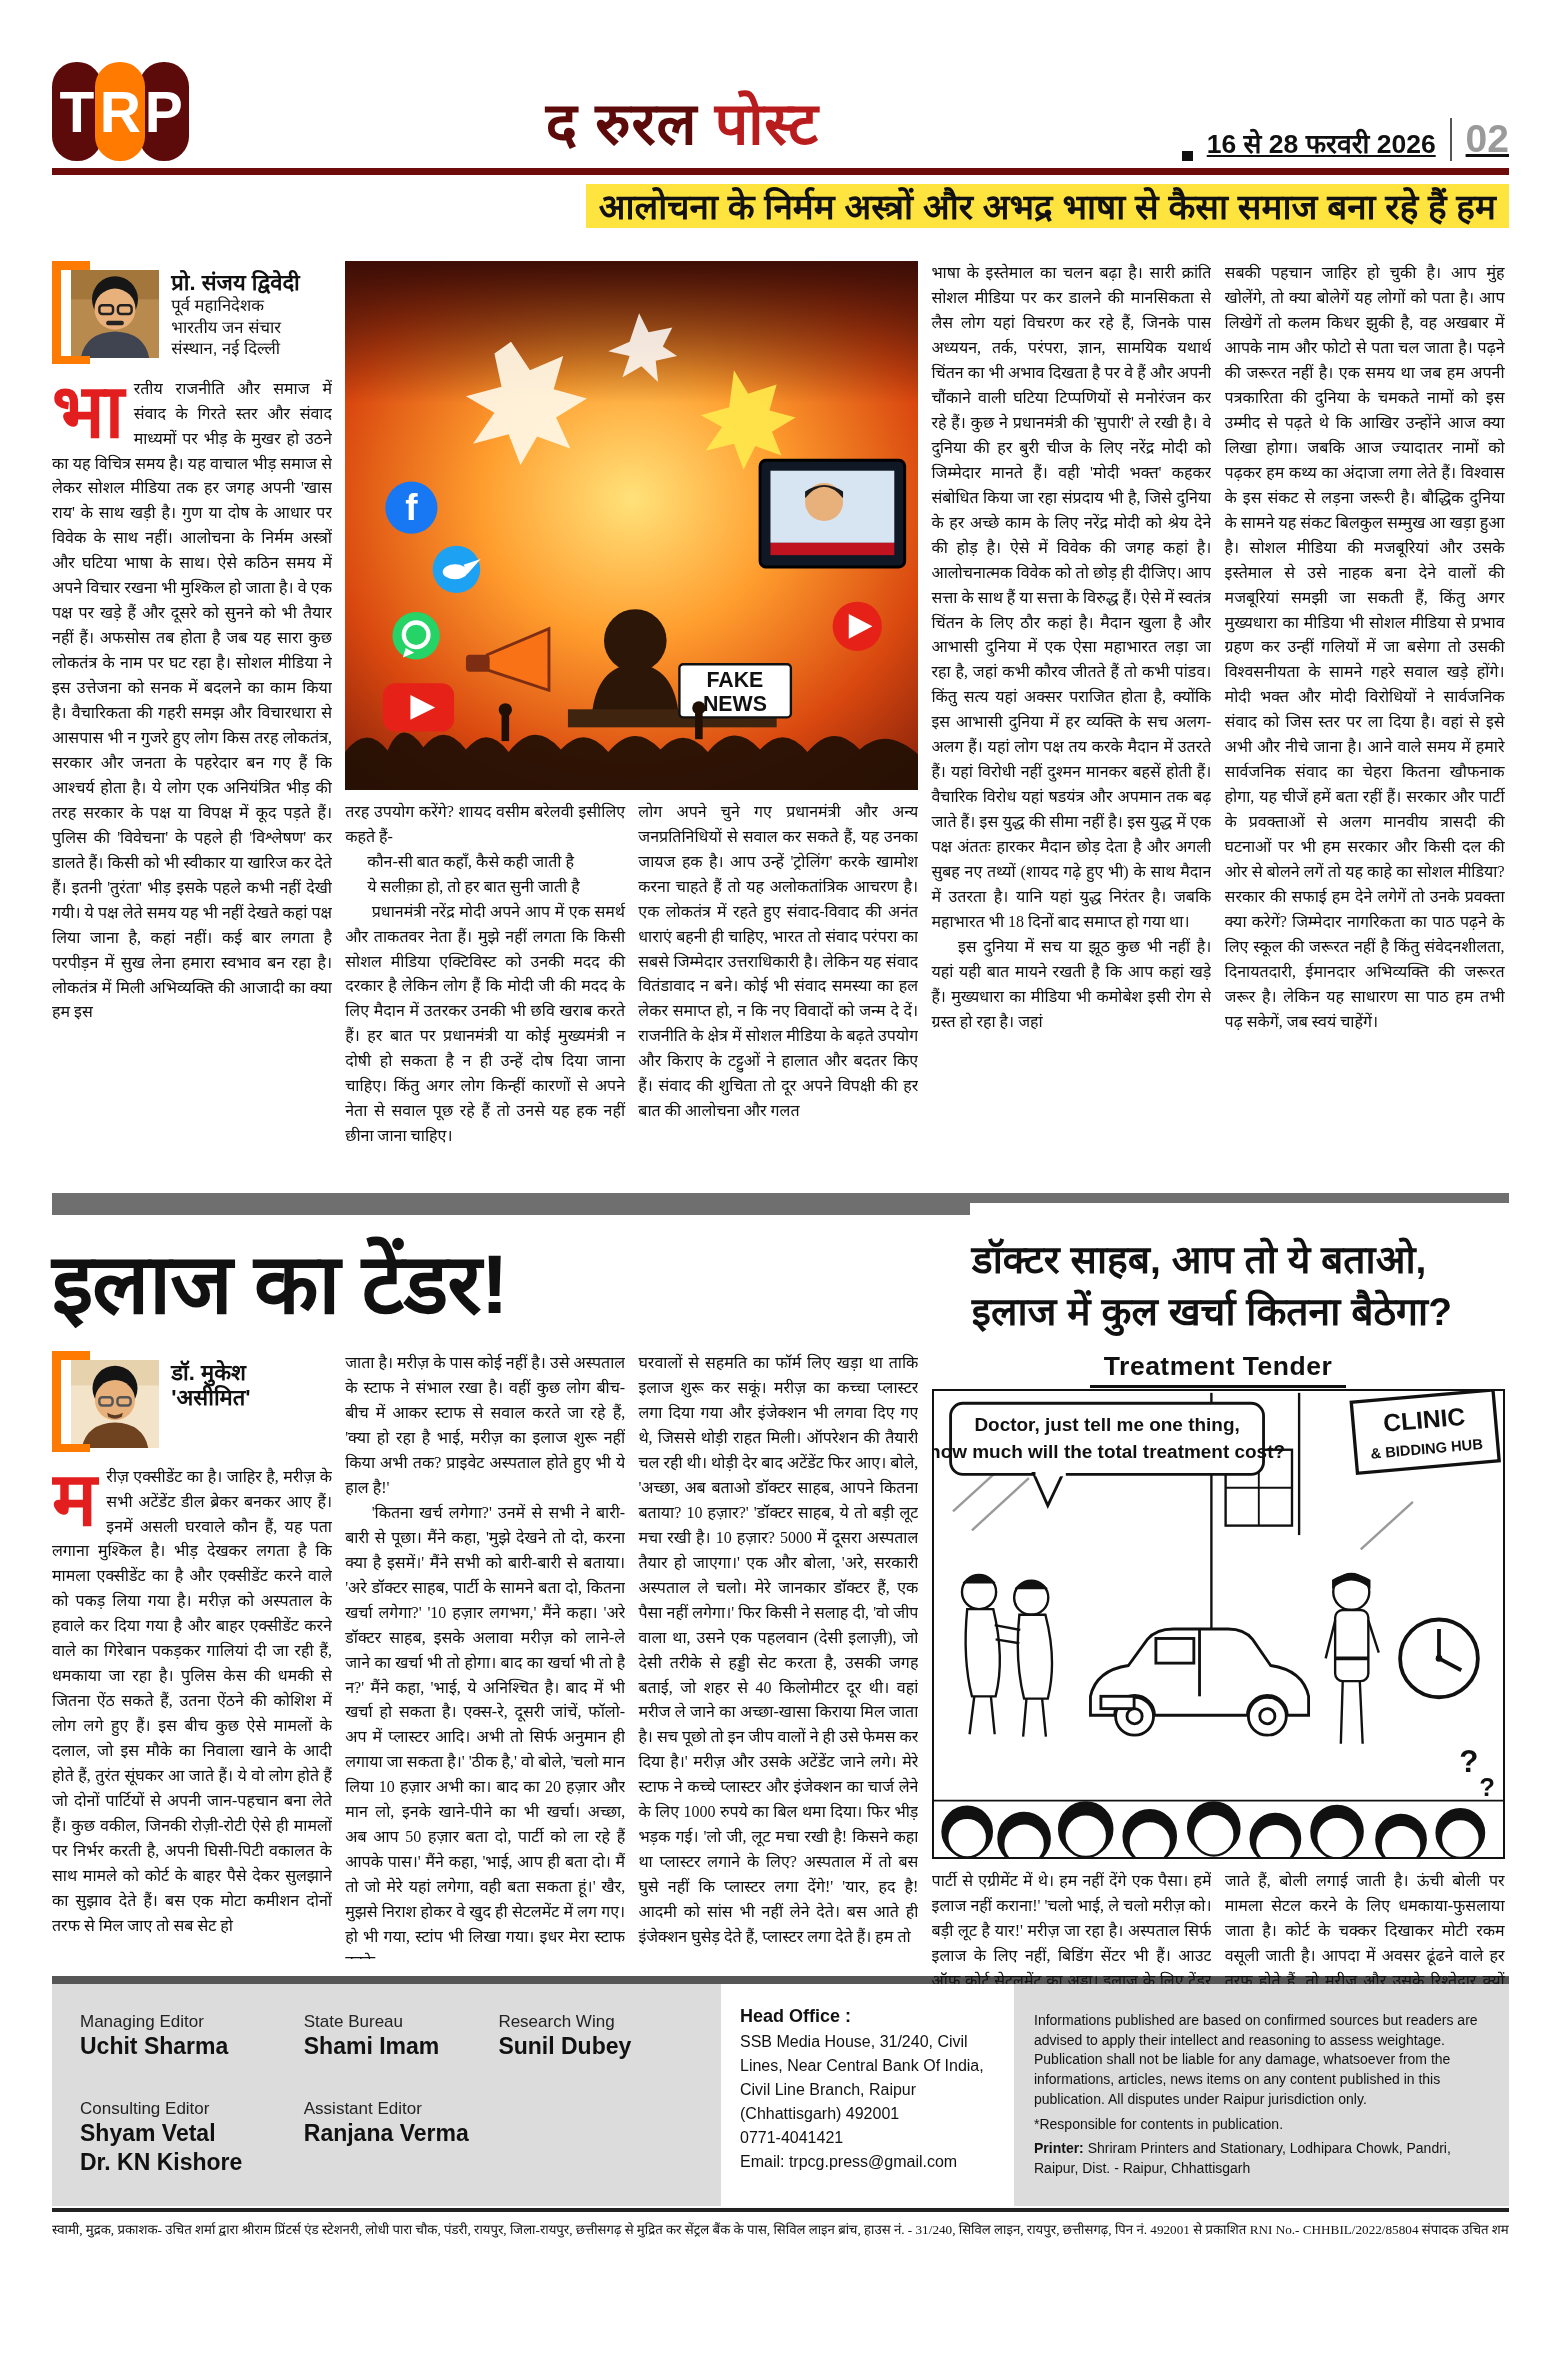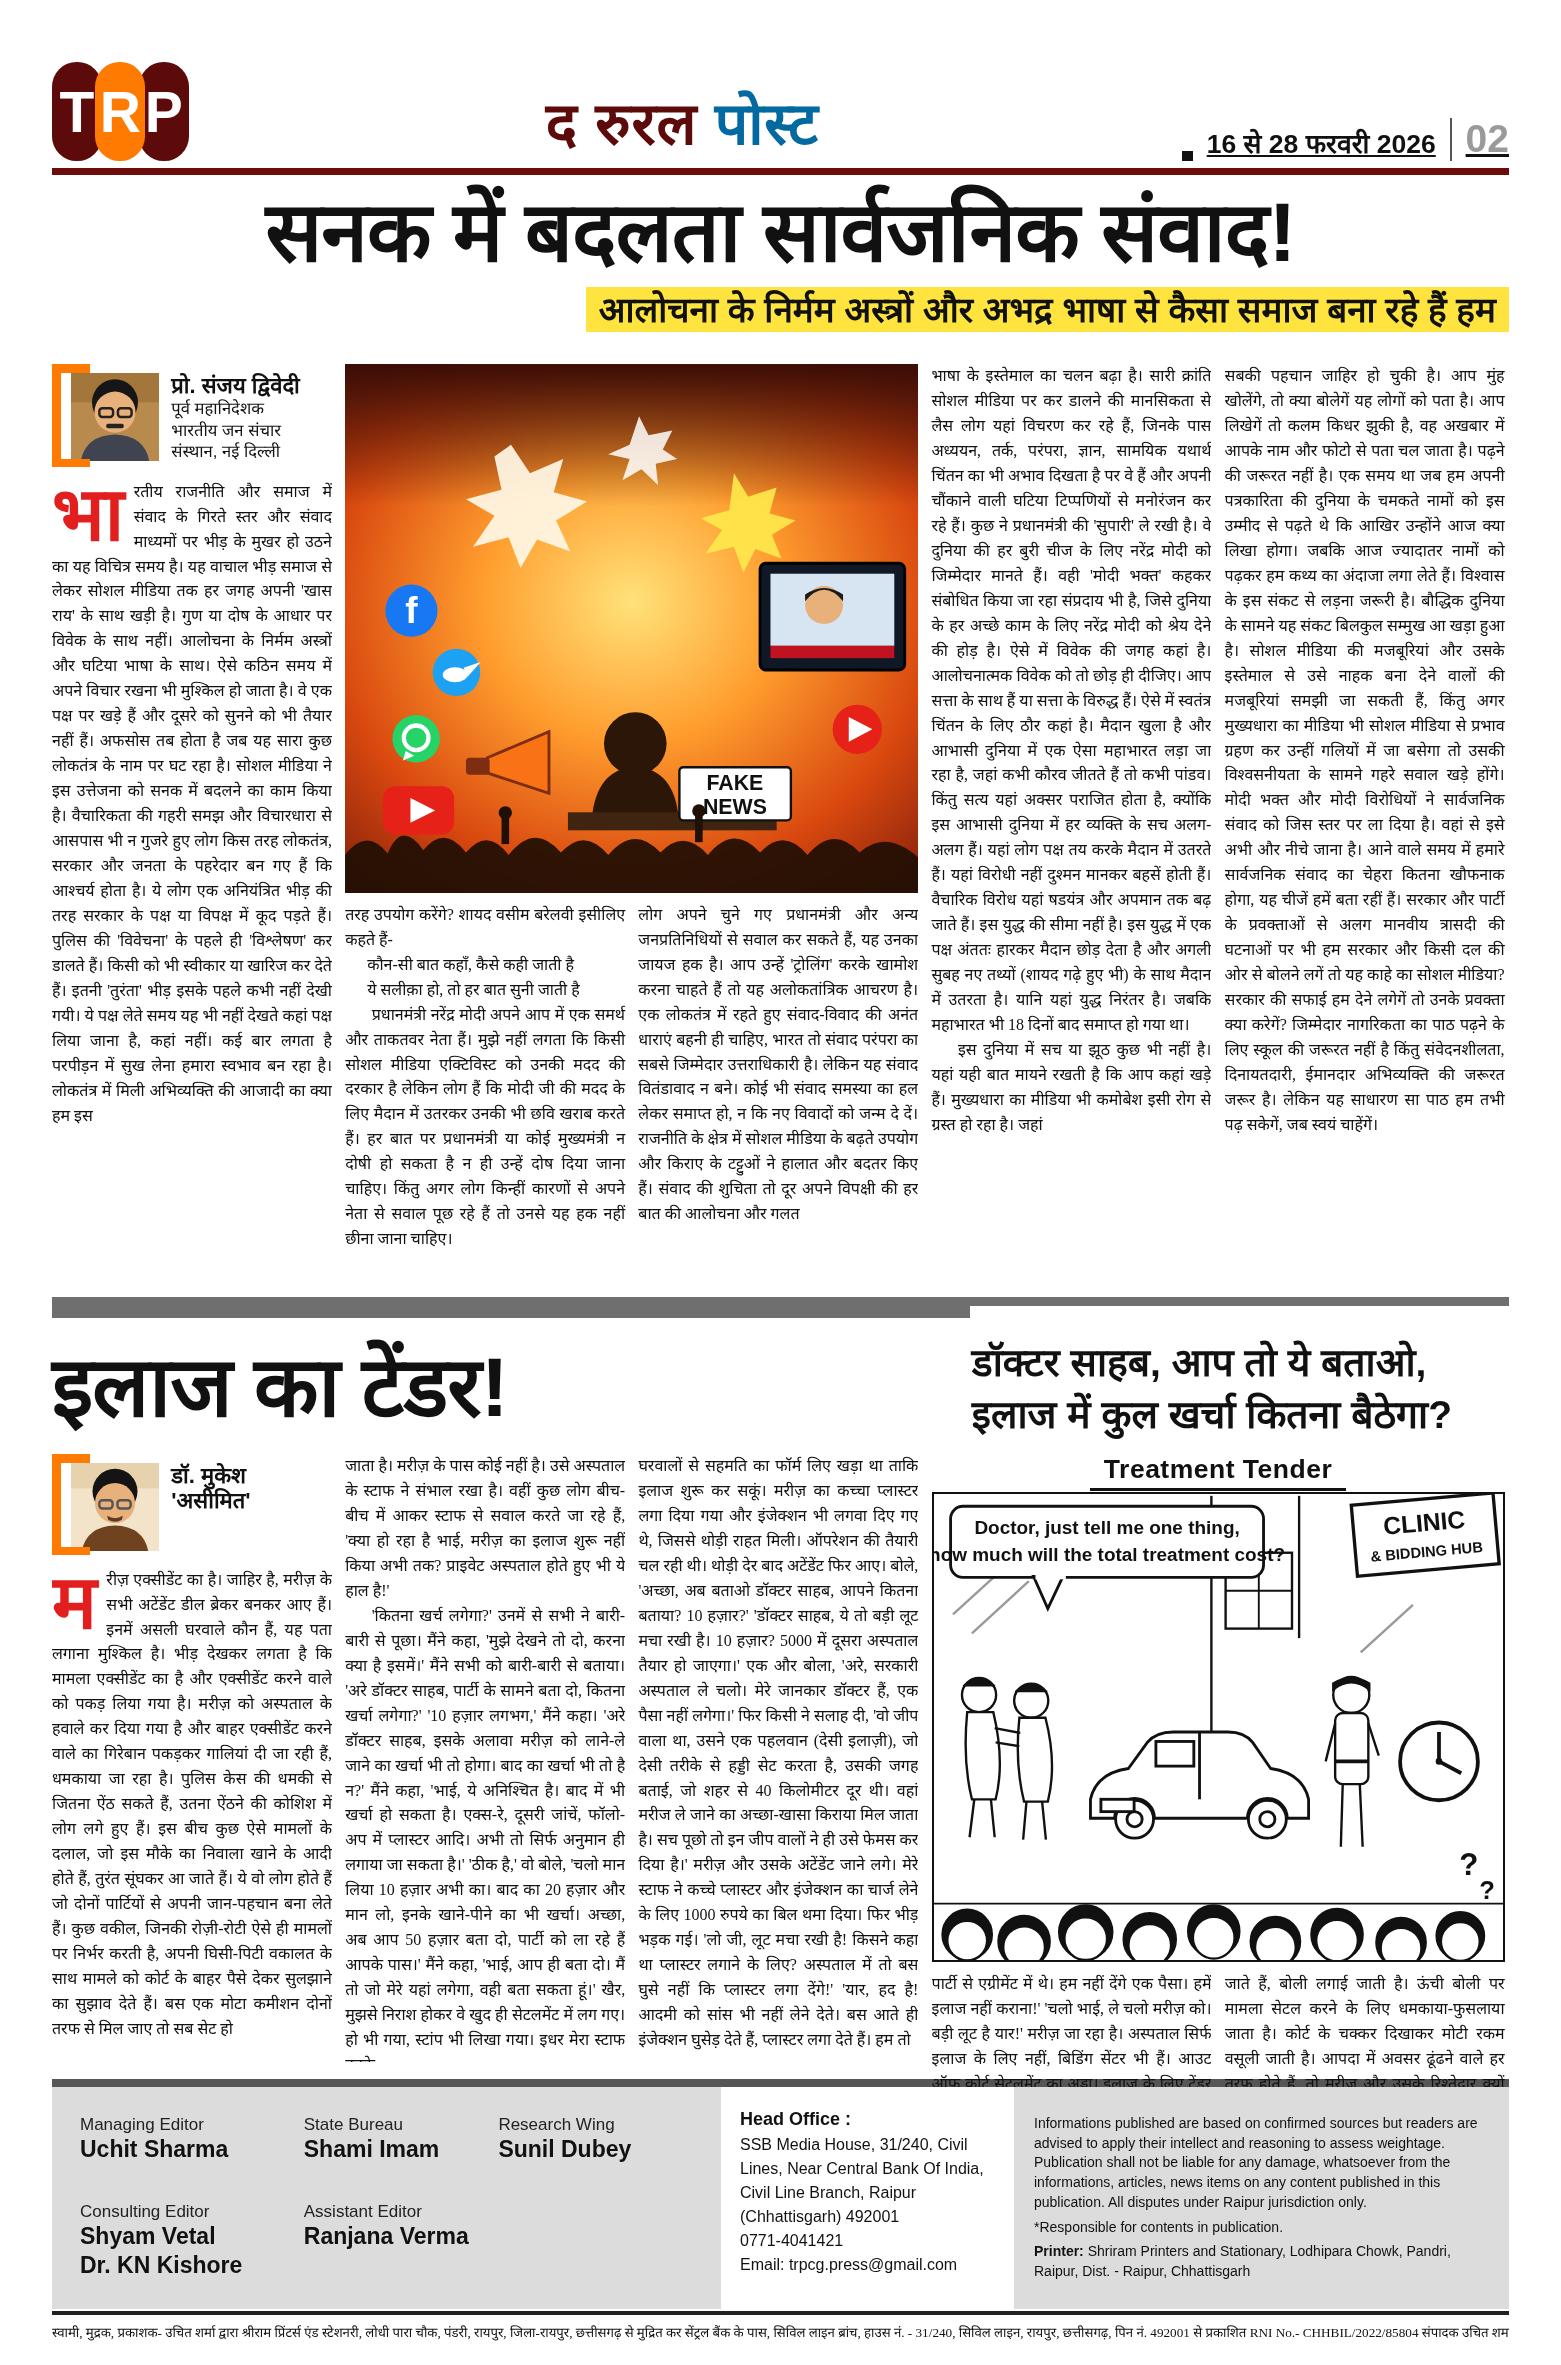--- a/index.html
+++ b/index.html
@@ -7,21 +7,21 @@
         font-family:"Liberation Serif", serif;color:#111;margin:0 auto;}
   .inner{padding:0 52px;}
 
   
   .hdr{display:flex;align-items:flex-end;justify-content:space-between;padding-top:52px;height:109px;}
   .trp{display:flex;align-items:flex-end;}
   .trp .ltr{width:50px;height:99px;border-radius:24.6px;display:flex;align-items:center;justify-content:center;
             color:#fff;font-family:"Liberation Sans",sans-serif;font-weight:900;font-size:57px;margin-right:-6.6px;}
   .trp .m{background:#5c0a0a;} .trp .o{background:#ff7a00;z-index:2;}
   .masthead{font-family:"Liberation Sans",sans-serif;font-weight:900;font-size:59px;letter-spacing:0.9px;white-space:nowrap;}
-  .masthead .dark{color:#5c0a0a;} .masthead .accent{color:#0369a1;}
+  .masthead .dark{color:#5c0a0a;} .masthead .accent{color:#b91c1c;}
   .dateblock{display:flex;align-items:flex-end;gap:14px;font-family:"Liberation Sans",sans-serif;text-decoration:underline;}
   .sq{width:10.4px;height:10.4px;background:#111;display:inline-block;}
   .date{font-weight:700;font-size:26.5px;color:#111;white-space:nowrap;}
   .dsep{width:1.9px;height:43px;background:#555;}
   .pageno{font-weight:900;font-size:39px;color:#9a9a9a;}
   .mrule{height:7.6px;background:#6e0b0b;margin-top:6.6px;}
 
   
   .h1line{font-family:"Liberation Sans",sans-serif;font-weight:900;font-size:84px;line-height:1.08;
           text-align:center;margin-top:12.3px;letter-spacing:-0.9px;}
@@ -104,21 +104,20 @@
       </div>
       <div class="dateblock">
         <span class="sq"></span>
         <span class="date">16 से 28 फरवरी 2026</span>
         <span class="dsep"></span>
         <span class="pageno">02</span>
       </div>
     </div>
     <div class="mrule"></div>
 
-    <div class="h1line">सनक में बदलता सार्वजनिक संवाद!</div>
     <div class="h1sub">
       <span>आलोचना के निर्मम अस्त्रों और अभद्र भाषा से कैसा समाज बना रहे हैं हम</span>
     </div>
 
     <div class="a1body">
 
       <div class="colN">
         <div class="authbox">
           <div class="brk"></div>
           <div class="authrow">

